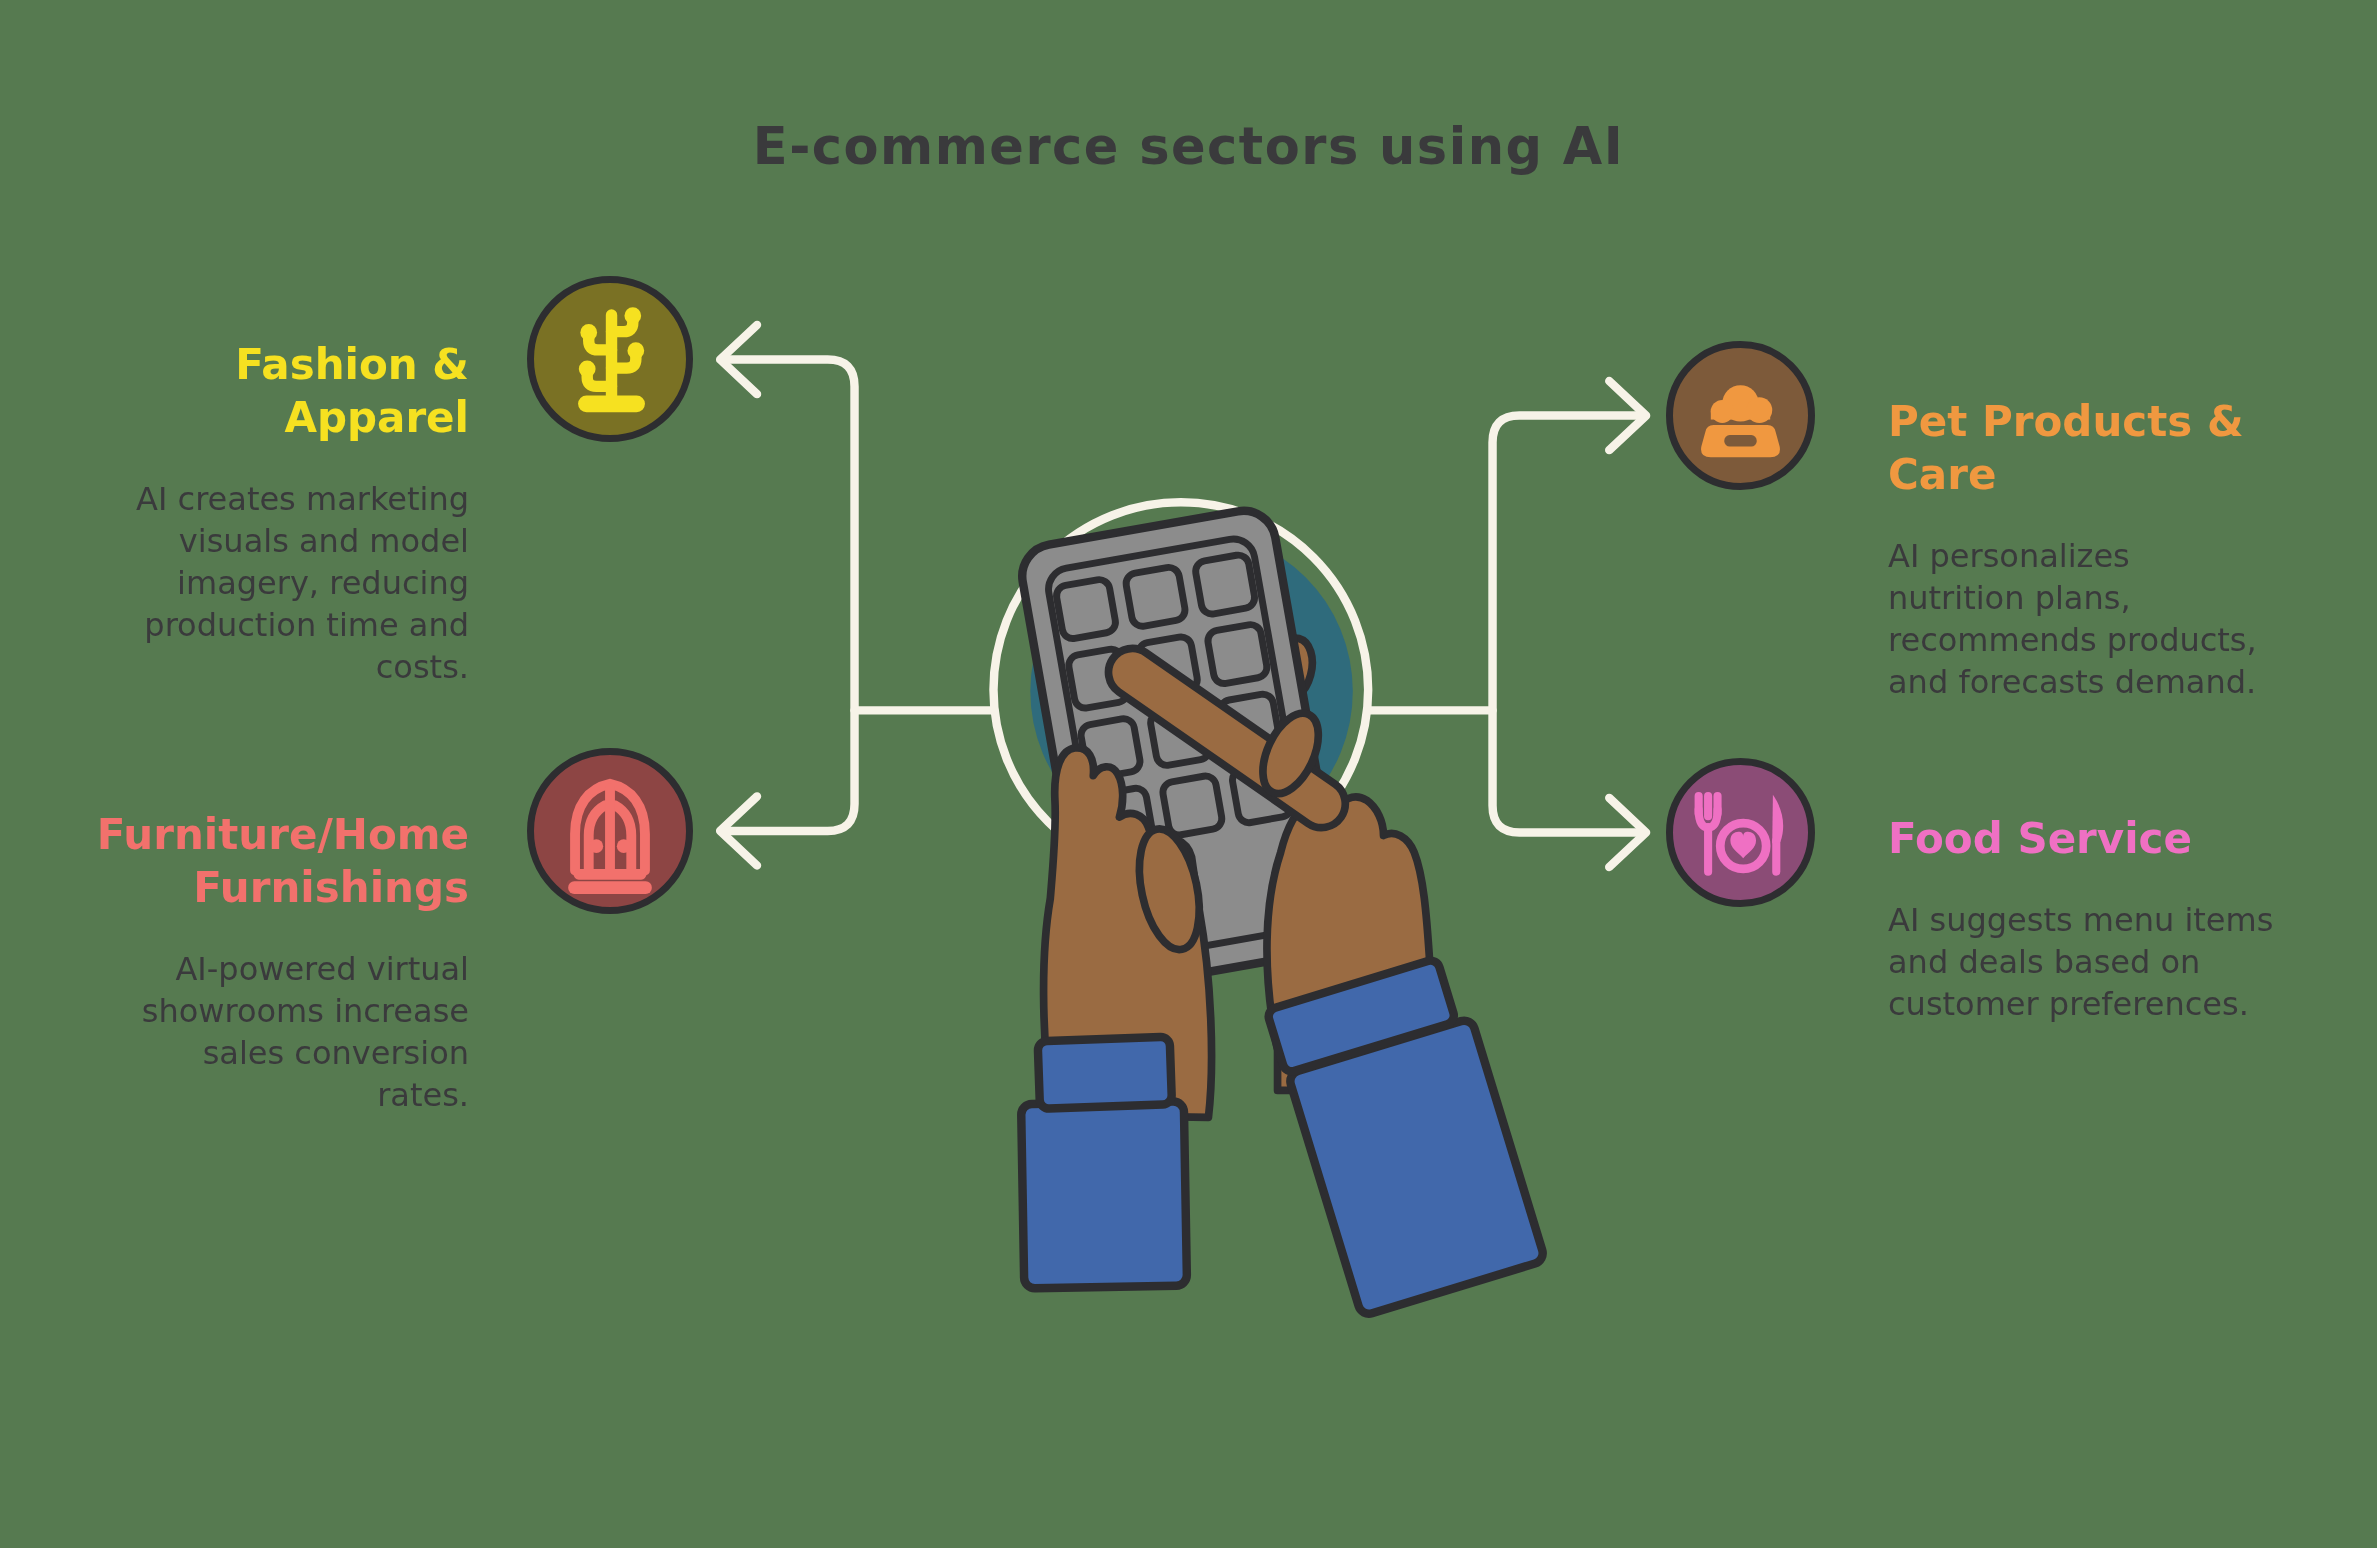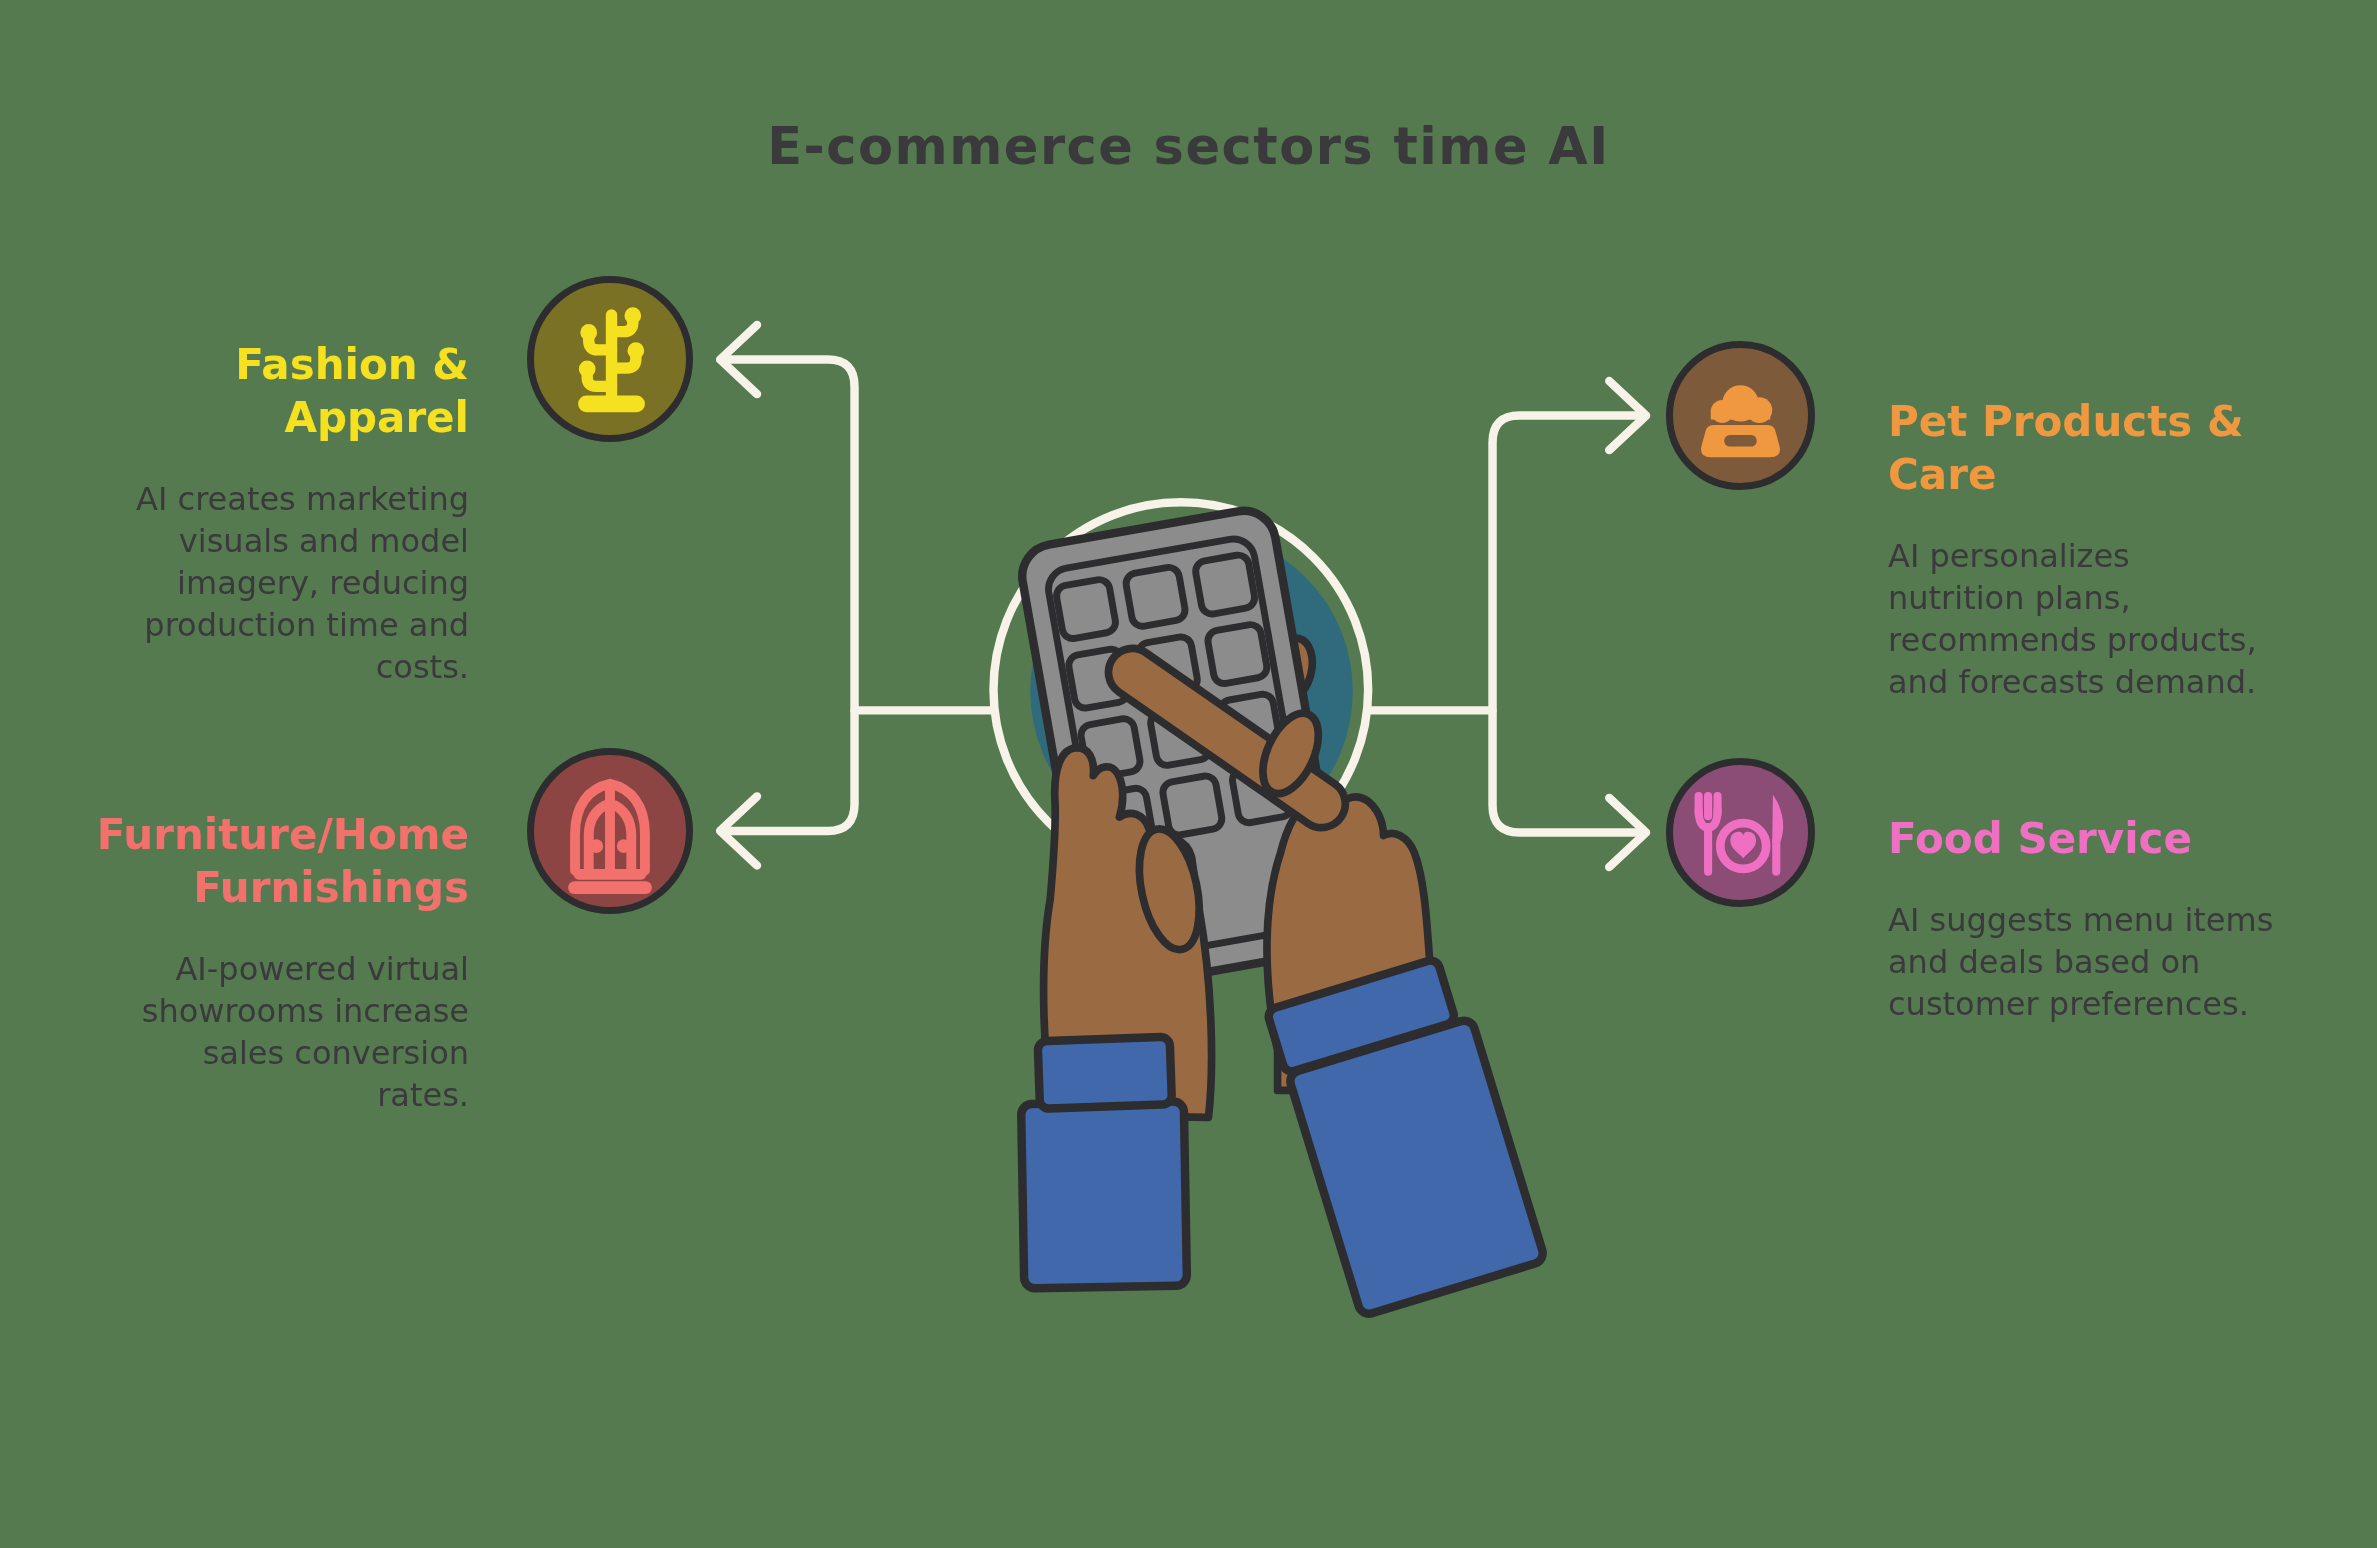--- a/index.html
+++ b/index.html
@@ -34,21 +34,21 @@
   .phone-body{fill:var(--gray);stroke:var(--ink);stroke-width:11;}
   .phone-screen{fill:none;stroke:var(--ink);stroke-width:9;}
   .app-tile{fill:var(--gray);stroke:var(--ink);stroke-width:9;}
   .sleeve{fill:var(--blue);stroke:var(--ink);stroke-width:11;stroke-linejoin:round;}
 </style>
 </head>
 <body>
 
 <div class="canvas">
 
-  <h1 class="page-title">E-commerce sectors time AI</h1>
+  <h1 class="page-title">E-commerce sectors using AI</h1>
 
   <svg class="art" viewBox="0 0 3096 2017" aria-hidden="true">
 
     <g>
       <path class="connector" d="M1295 925 H1113"></path>
       <path class="connector" d="M944 468 H1078 Q1113 468 1113 503 V1047 Q1113 1082 1078 1082 H944"></path>
       <path class="connector" d="M986 423 L938 468 L986 513"></path>
       <path class="connector" d="M986 1037 L938 1082 L986 1127"></path>
     </g>
     <g>

